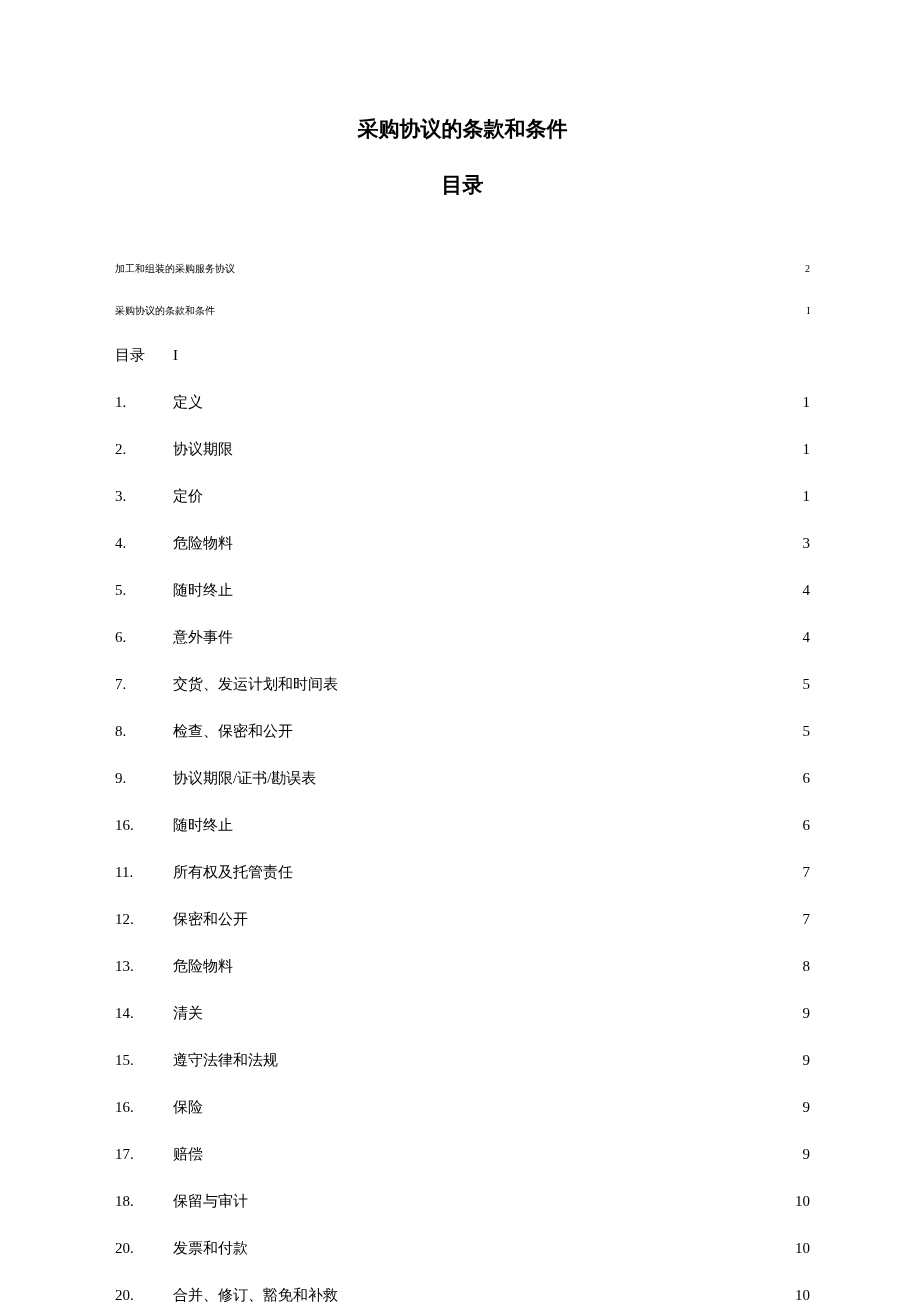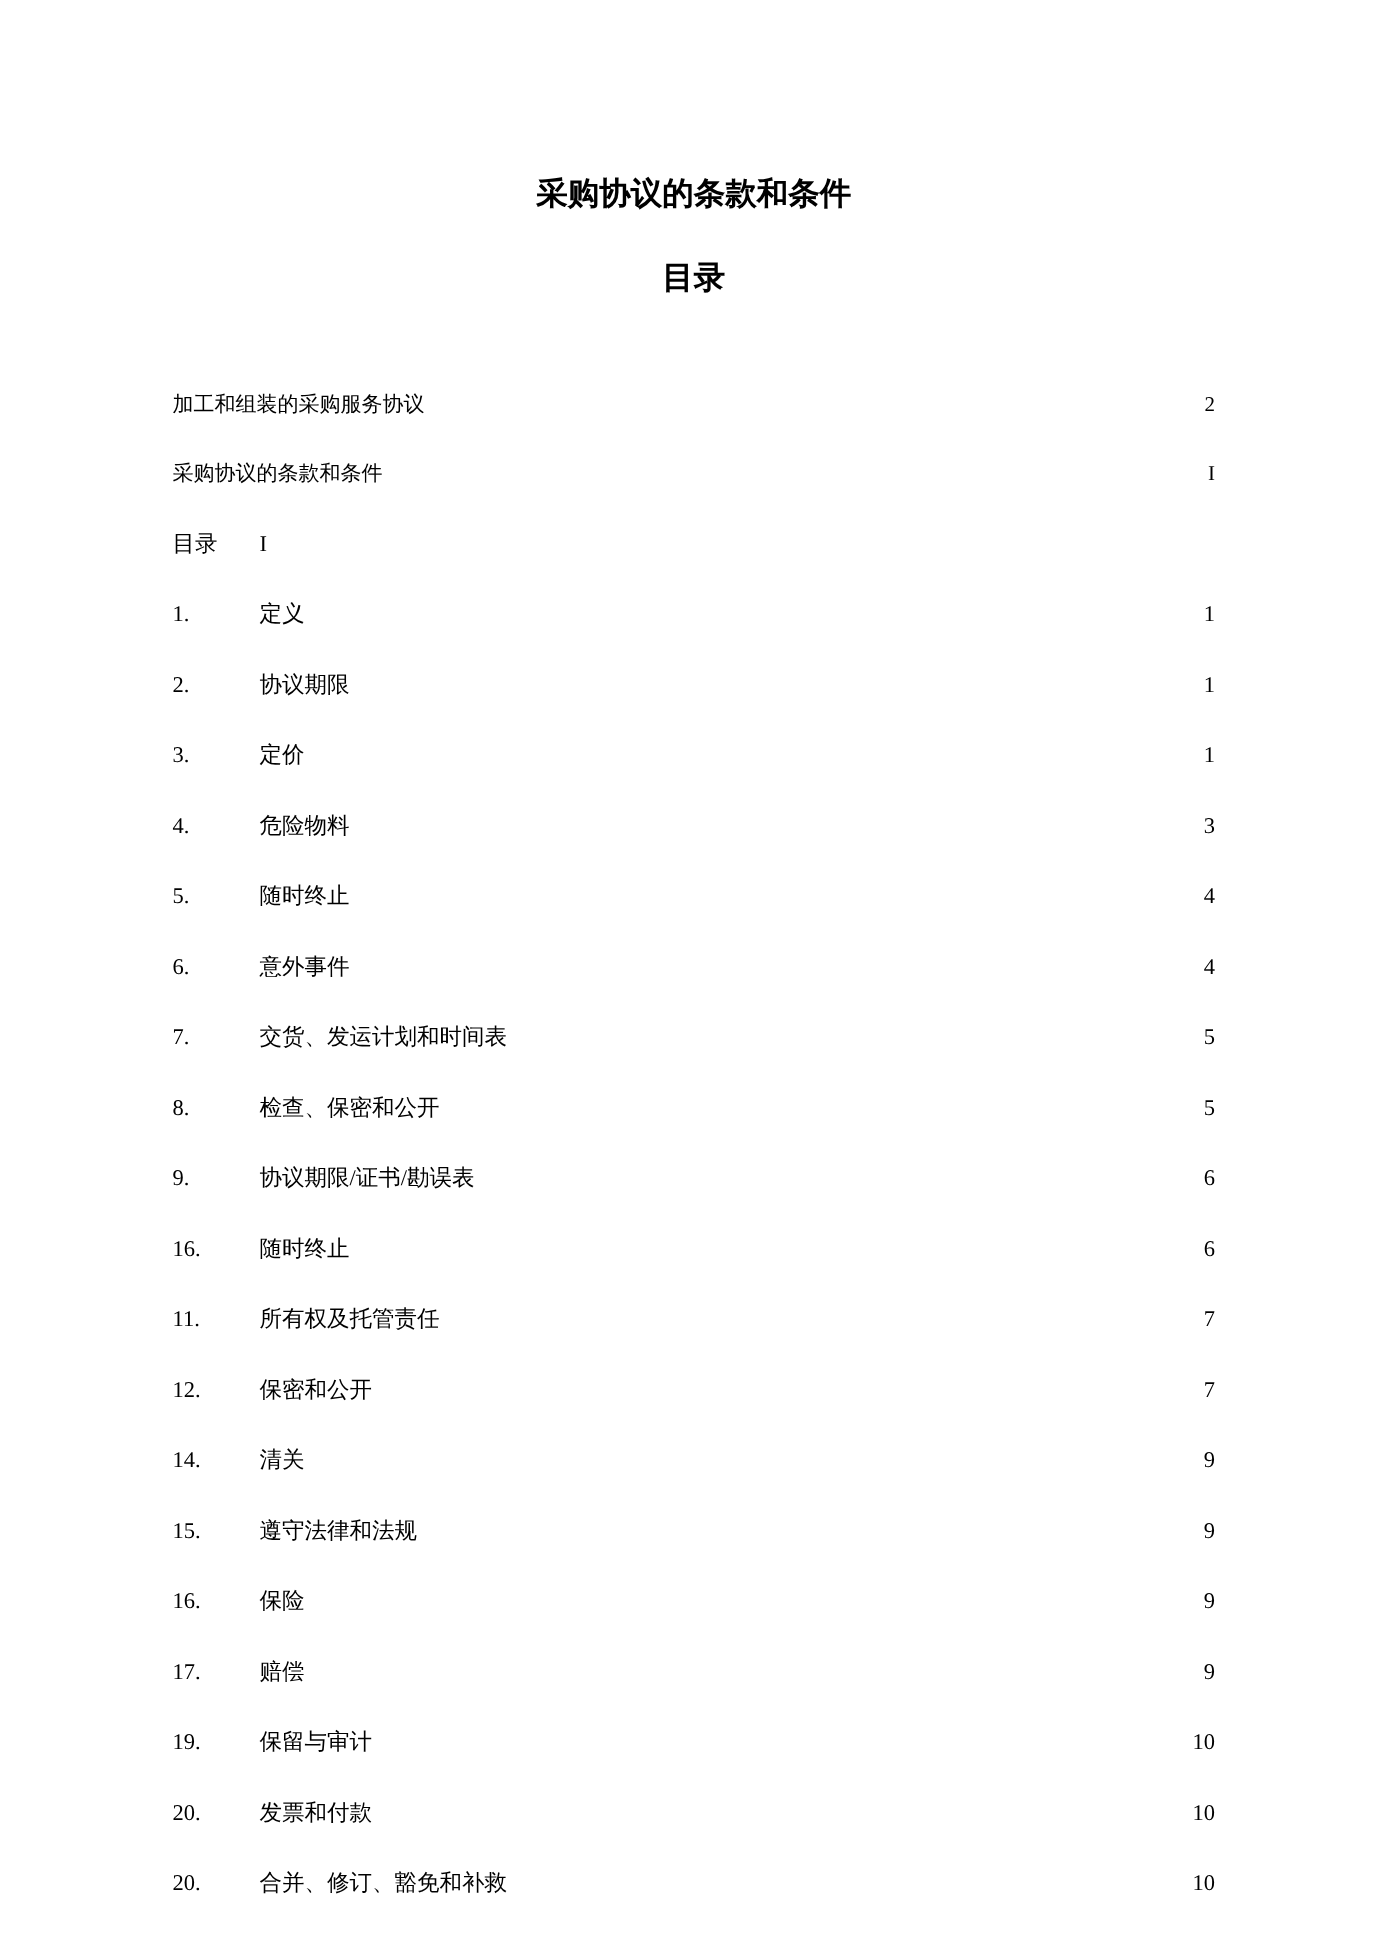--- a/index.html
+++ b/index.html
@@ -37,21 +37,21 @@
     .toc-label {
       flex: 0 0 auto;
     }
     .toc-page {
       font-family: "Times New Roman", serif;
       margin-left: auto;
       text-align: right;
     }
     .pre-row {
       display: flex;
-      font-size: 14px;
+      font-size: 10px;
       line-height: 1;
       margin-bottom: 32px;
       gap: 12px;
     }
     .pre-label { flex: 0 0 auto; }
     .pre-page  { font-family: "Times New Roman", serif; margin-left: auto; text-align: right; }
     .mulu-row {
       display: flex;
       font-size: 15px;
       line-height: 1;
@@ -135,41 +135,46 @@
       <span class="toc-num">11.</span>
       <span class="toc-label">所有权及托管责任</span>
       <span class="toc-page">7</span>
     </div>
     <div class="toc-row">
       <span class="toc-num">12.</span>
       <span class="toc-label">保密和公开</span>
       <span class="toc-page">7</span>
     </div>
     <div class="toc-row">
+      <span class="toc-num">13.</span>
+      <span class="toc-label">危险物料</span>
+      <span class="toc-page">8</span>
+    </div>
+    <div class="toc-row">
       <span class="toc-num">14.</span>
       <span class="toc-label">清关</span>
       <span class="toc-page">9</span>
     </div>
     <div class="toc-row">
       <span class="toc-num">15.</span>
       <span class="toc-label">遵守法律和法规</span>
       <span class="toc-page">9</span>
     </div>
     <div class="toc-row">
       <span class="toc-num">16.</span>
       <span class="toc-label">保险</span>
       <span class="toc-page">9</span>
     </div>
     <div class="toc-row">
       <span class="toc-num">17.</span>
       <span class="toc-label">赔偿</span>
       <span class="toc-page">9</span>
     </div>
     <div class="toc-row">
-      <span class="toc-num">19.</span>
+      <span class="toc-num">18.</span>
       <span class="toc-label">保留与审计</span>
       <span class="toc-page">10</span>
     </div>
     <div class="toc-row">
       <span class="toc-num">20.</span>
       <span class="toc-label">发票和付款</span>
       <span class="toc-page">10</span>
     </div>
     <div class="toc-row">
       <span class="toc-num">20.</span>

